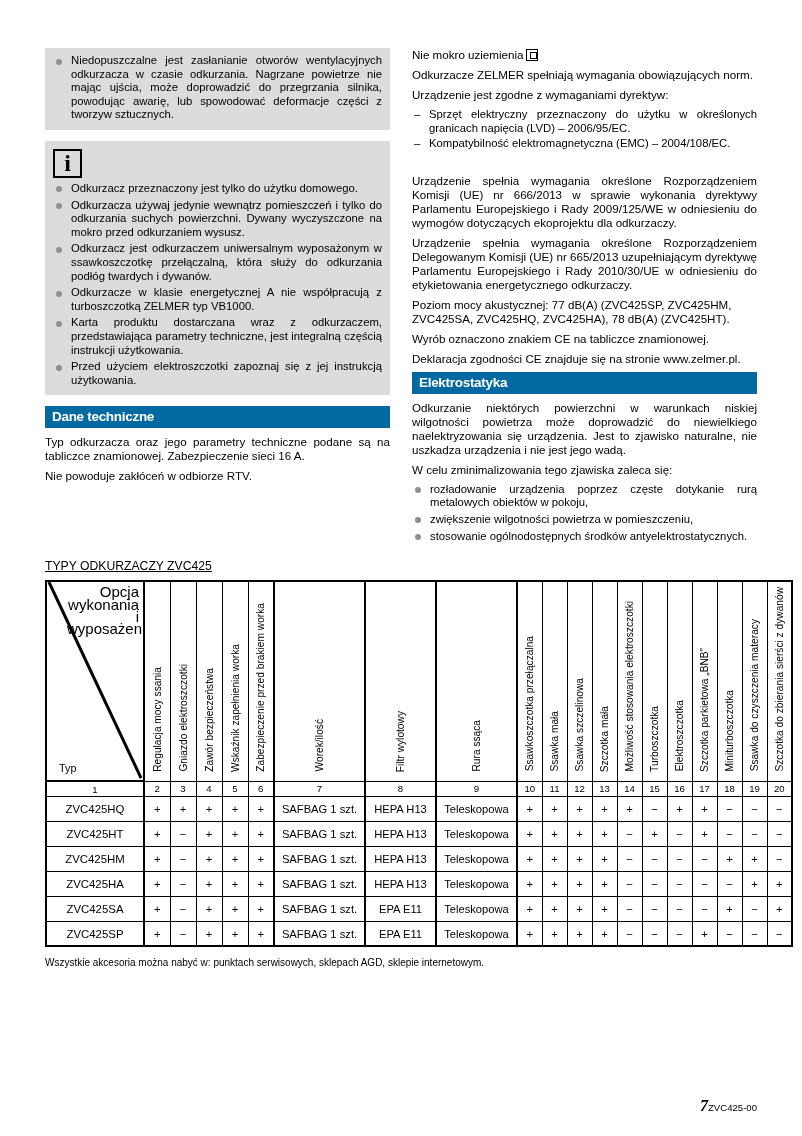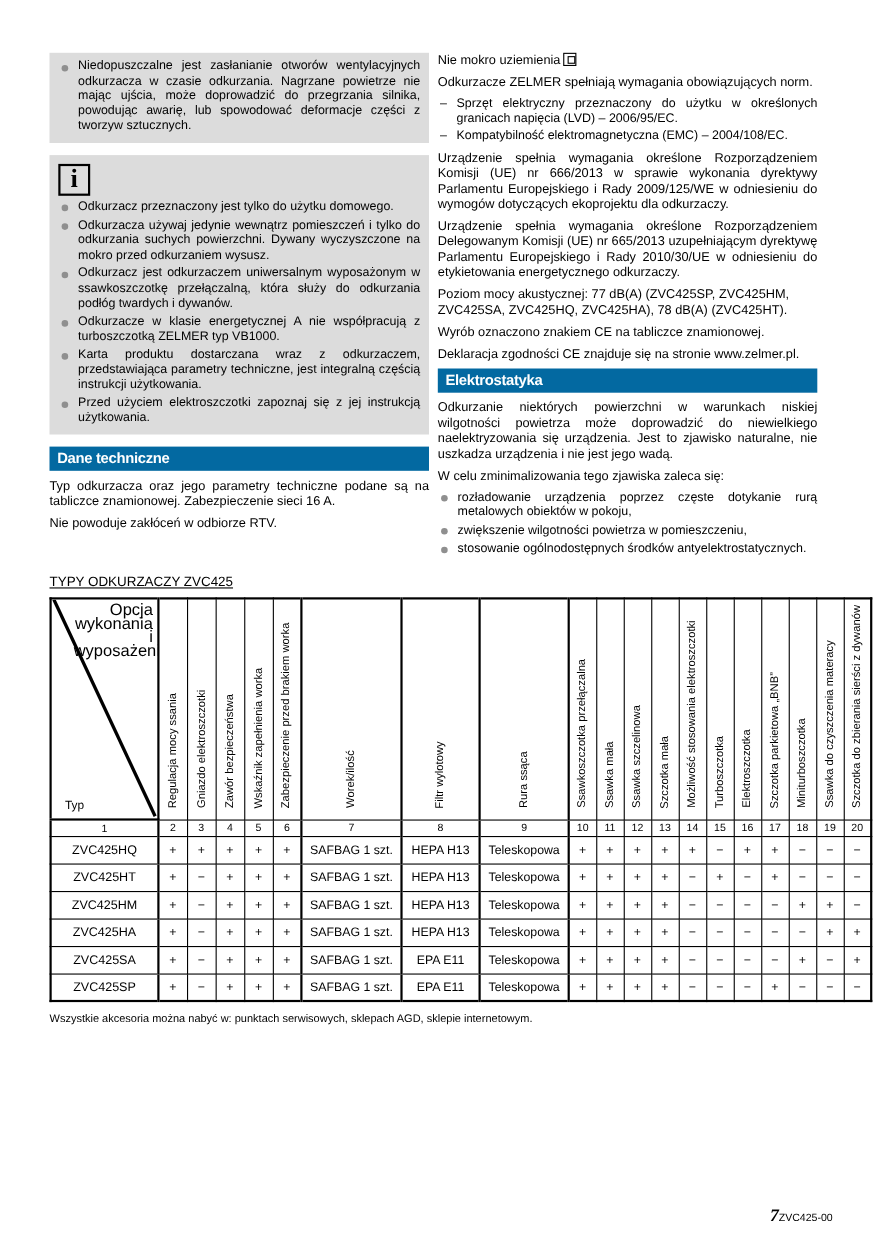--- a/index.html
+++ b/index.html
@@ -12,21 +12,21 @@
     position: relative;
     overflow: hidden;
   }
   .page {
     position: absolute;
     left: 45px; top: 48px;
     width: 712px; height: 1040px;
   }
   .cols {
     display: flex;
-    gap: 8px;
+    gap: 22px;
     width: 712px;
   }
   .col { width: 345px; }
 
   
   .panel {
     background: #dcdcdc;
     padding: 6px 8px 8px 8px;
     margin-bottom: 11px;
   }
@@ -41,21 +41,21 @@
   }
   ul.blist li:last-child { margin-bottom: 0; }
   ul.blist li::before {
     content: "";
     position: absolute;
     left: 3px; top: 4.5px;
     width: 6px; height: 6px;
     border-radius: 50%;
     background: #8f8f8f;
   }
-  ul.dlist { list-style: none; margin:0 0 6px 0; padding:0; }
+  ul.dlist { list-style: none; margin:0 0 23px 0; padding:0; }
   ul.dlist li {
     position: relative;
     padding-left: 17px;
     font-size: 11.3px;
     line-height: 13.6px;
     text-align: justify;
     margin-bottom: 2px;
   }
   ul.dlist li::before {
     content: "\2013";
@@ -236,20 +236,21 @@
       <div class="secbar">Dane techniczne</div>
       <p class="body">Typ odkurzacza oraz jego parametry techniczne podane są na tabliczce znamionowej. Zabezpieczenie sieci 16 A.</p>
       <p class="body nj">Nie powoduje zakłóceń w odbiorze RTV.</p>
 
     </div>
 
     <div class="col">
 
       <p class="body nj"><span>Nie mokro uziemienia</span><span class="sq-icon"></span></p>
       <p class="body nj">Odkurzacze ZELMER spełniają wymagania obowiązujących norm.</p>
+      <p class="body nj">Urządzenie jest zgodne z wymaganiami dyrektyw:</p>
 
       <ul class="dlist">
         <li>Sprzęt elektryczny przeznaczony do użytku w określonych granicach napięcia (LVD) – 2006/95/EC.</li>
         <li>Kompatybilność elektromagnetyczna (EMC) – 2004/108/EC.</li>
       </ul>
 
       <p class="body">Urządzenie spełnia wymagania określone Rozporządzeniem Komisji (UE) nr 666/2013 w sprawie wykonania dyrektywy Parlamentu Europejskiego i Rady 2009/125/WE w odniesieniu do wymogów dotyczących ekoprojektu dla odkurzaczy.</p>
       <p class="body">Urządzenie spełnia wymagania określone Rozporządzeniem Delegowanym Komisji (UE) nr 665/2013 uzupełniającym dyrektywę Parlamentu Europejskiego i Rady 2010/30/UE w odniesieniu do etykietowania energetycznego odkurzaczy.</p>
       <p class="body nj">Poziom mocy akustycznej: 77 dB(A) (ZVC425SP, ZVC425HM, ZVC425SA, ZVC425HQ, ZVC425HA), 78 dB(A) (ZVC425HT).</p>
       <p class="body nj">Wyrób oznaczono znakiem CE na tabliczce znamionowej.</p>

